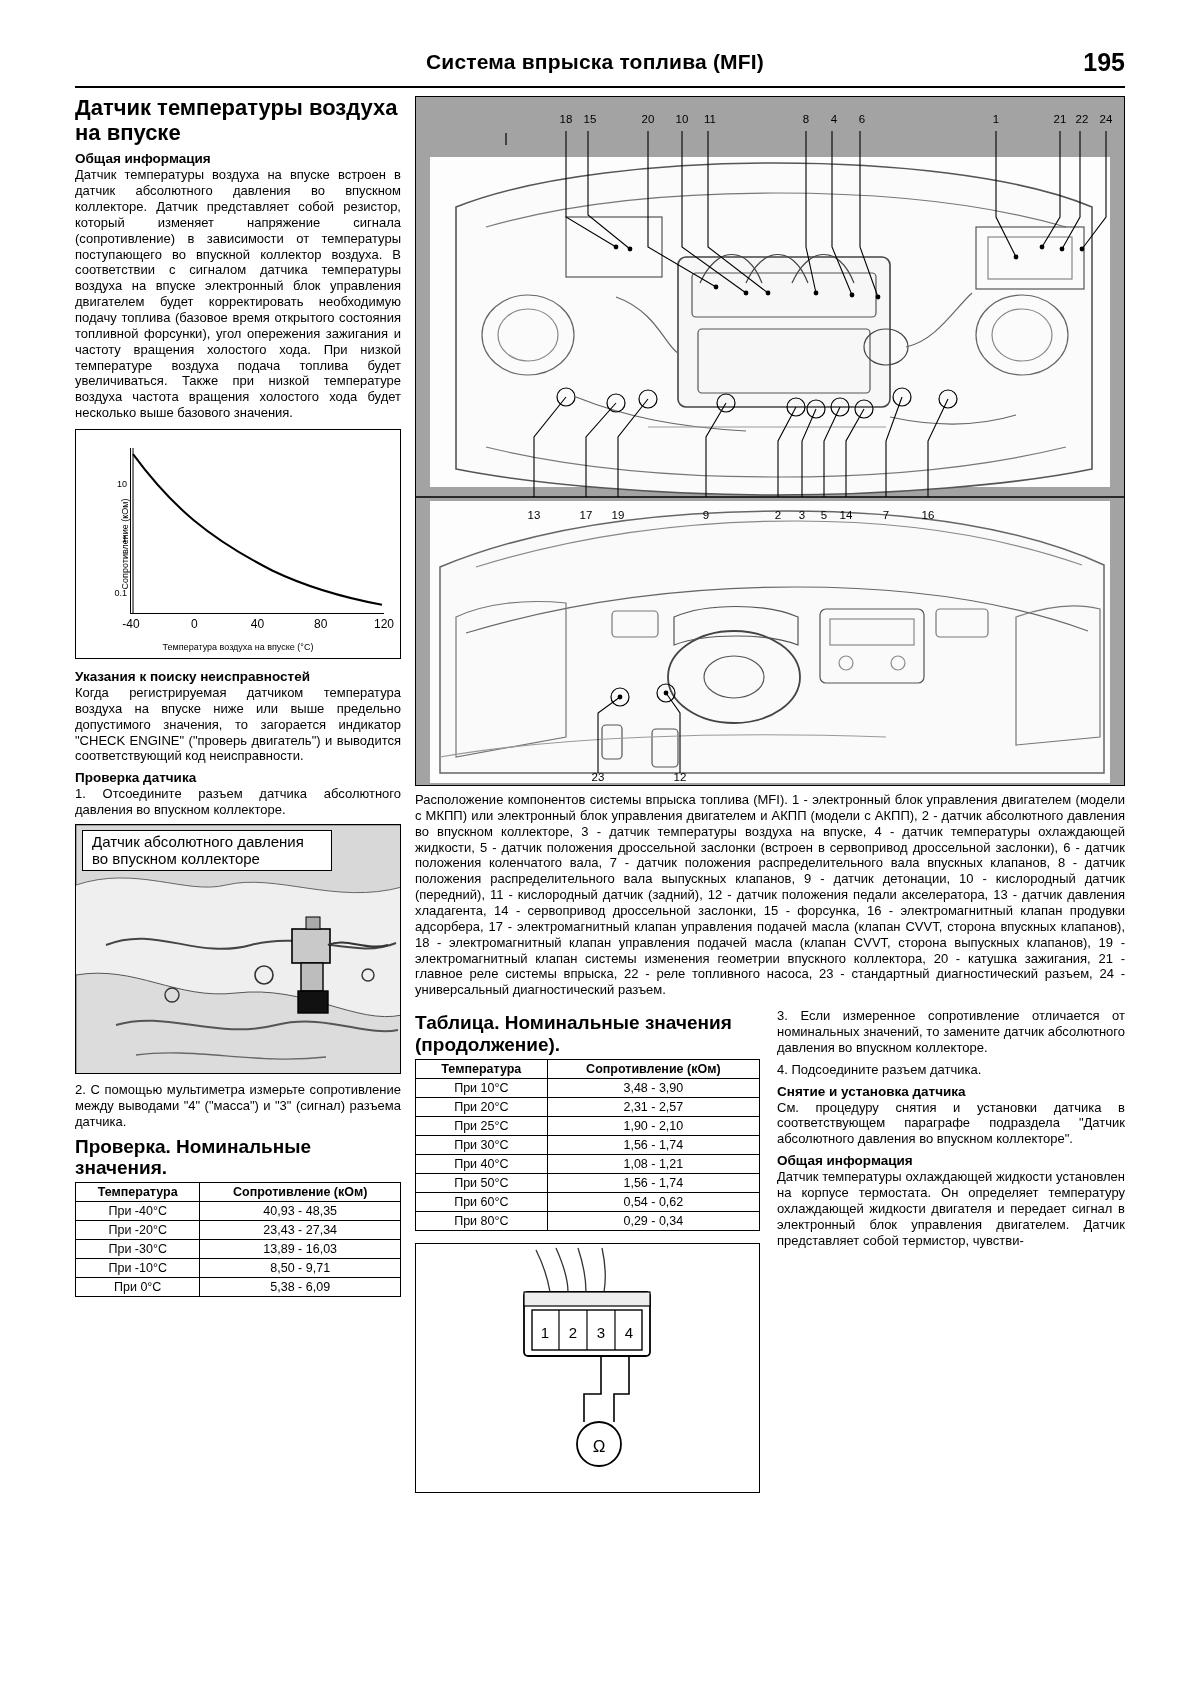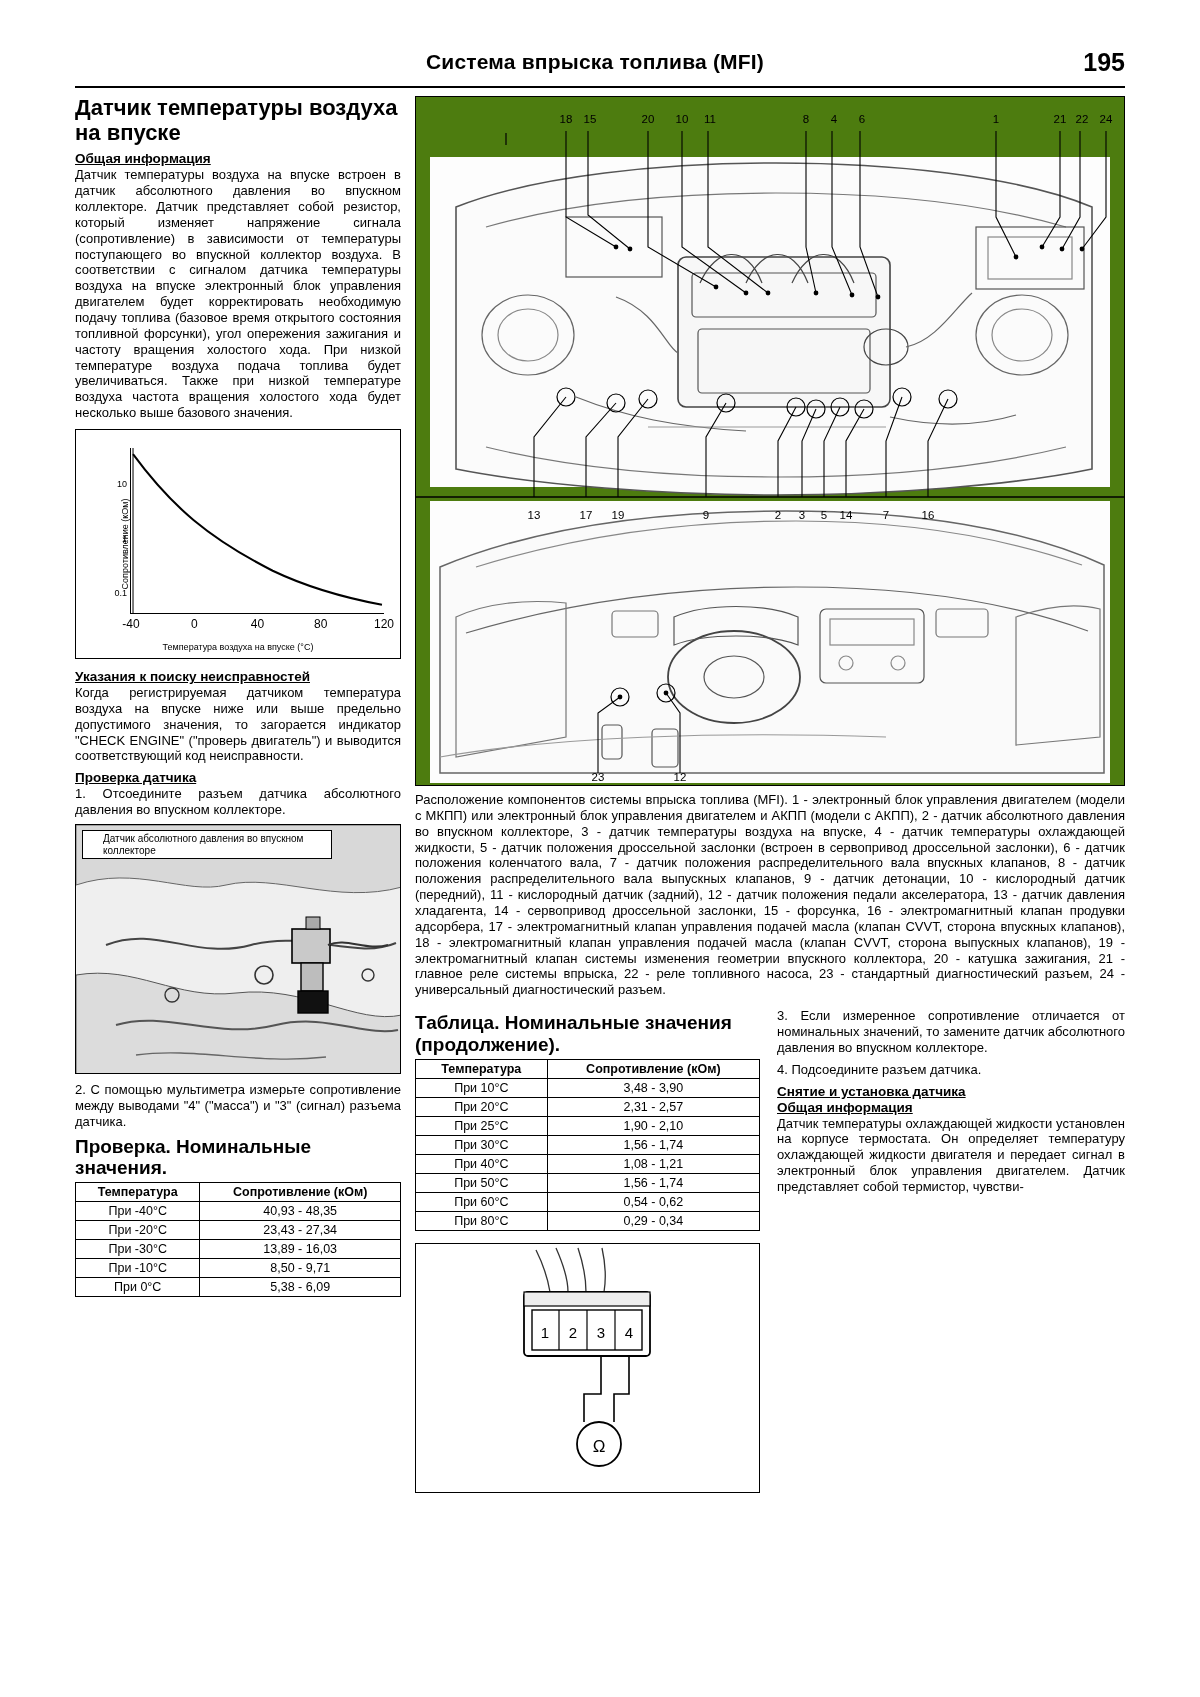--- a/index.html
+++ b/index.html
@@ -42,21 +42,20 @@
   h2.sect {
     font-size:22px;
     font-weight:bold;
     line-height:1.12;
     margin:0 0 2px 0;
   }
   h3.sub {
     font-size:13.5px;
     font-weight:bold;
     margin:6px 0 1px 0;
-    text-decoration:underline;
   }
   p.body {
     font-size:13px;
     line-height:1.22;
     text-align:justify;
     margin:0 0 6px 0;
     hyphens:auto;
   }
 
   
@@ -82,22 +81,22 @@
   .photobox {
     border:1px solid #000;
     width:326px; height:250px;
     margin:6px 0 8px 0;
     position:relative;
     overflow:hidden;
     background:#f4f4f4;
   }
   .photo-cap {
     position:absolute; left:6px; top:5px;
-    font-size:10px; line-height:1.15;
-    background:#fff; padding:2px 20px;
+    font-size:15px; line-height:1.15;
+    background:#fff; padding:2px 9px;
     border:1px solid #000;
     max-width:250px;
     z-index:5;
   }
   
   table.spec {
     border-collapse:collapse;
     width:326px;
     margin-top:3px;
   }
@@ -111,21 +110,21 @@
   table.spec td.lbl { text-align:center; }
   .tbl-title { font-size:19px; font-weight:bold; margin-top:4px; line-height:1.15;}
 
   
   .figbox {
     border:1.4px solid #000;
     width:710px;
     height:690px;
     position:relative;
     overflow:hidden;
-    background:#4d7c0f;
+    background:#a3a3a3;
   }
   .cap {
     font-size:13px;
     line-height:1.22;
     text-align:justify;
     margin:6px 0 10px 0;
   }
   .rcols { position:relative; }
   .rcolA { position:absolute; left:0; top:0; width:345px; }
   .rcolB { position:absolute; left:362px; top:0; width:348px; }
@@ -490,20 +489,21 @@
               <text x="183" y="208" font-size="17" text-anchor="middle" font-family="Liberation Sans, sans-serif">Ω</text>
             </svg>
           </div>
         </div>
 
         <div class="rcolB">
           <p class="body">3. Если измеренное сопротивление отличается от номинальных значений, то замените датчик абсолютного давления во впускном коллекторе.</p>
           <p class="body">4. Подсоедините разъем датчика.</p>
 
           <h3 class="sub">Снятие и установка датчика</h3>
+          <p class="body">См. процедуру снятия и установки датчика в соответствующем параграфе подраздела "Датчик абсолютного давления во впускном коллекторе".</p>
 
           <h3 class="sub" style="margin-top:1px">Общая информация</h3>
           <p class="body">Датчик температуры охлаждающей жидкости установлен на корпусе термостата. Он определяет температуру охлаждающей жидкости двигателя и передает сигнал в электронный блок управления двигателем. Датчик представляет собой термистор, чувстви-</p>
         </div>
       </div>
     </div>
 
   </div>
 </div>
 

